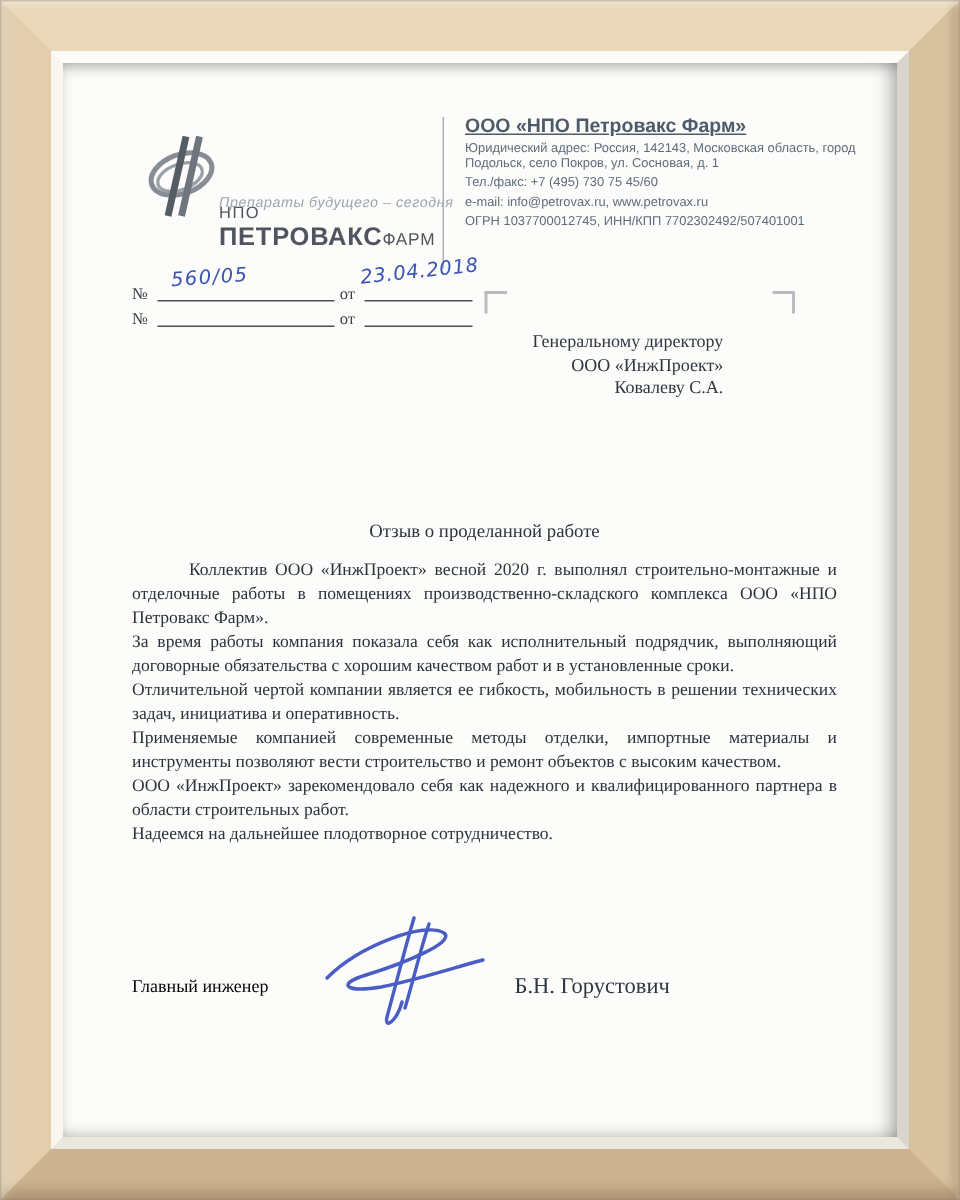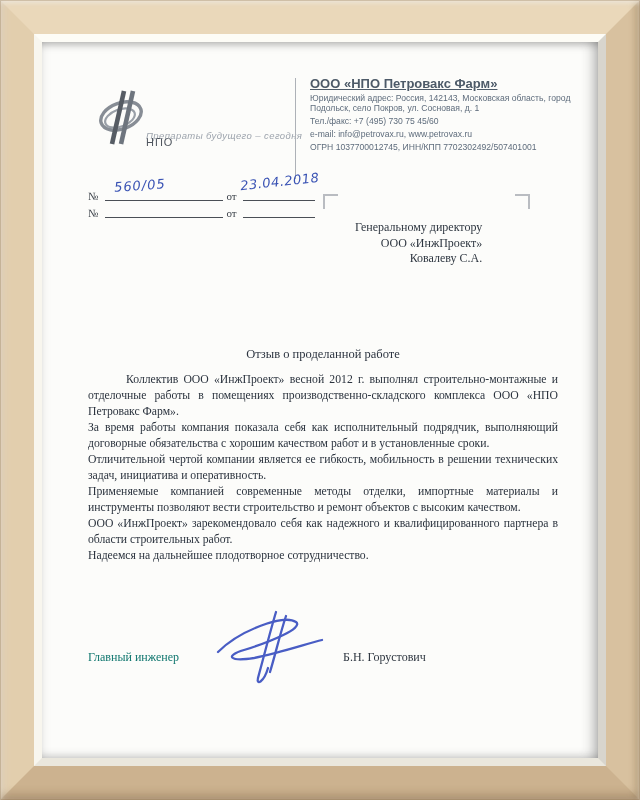--- a/index.html
+++ b/index.html
@@ -56,42 +56,43 @@
   .corner.left{left:281px;border-top:2px solid #b9bcc1;border-left:2px solid #b9bcc1;}
   .corner.right{left:473px;border-top:2px solid #b9bcc1;border-right:2px solid #b9bcc1;}
   .addressee{left:313px;top:178px;font-size:12px;line-height:15.5px;color:#2e3640;text-align:right;}
   
   .title{left:46px;top:305px;width:470px;text-align:center;font-size:12.5px;color:#2c3440;}
   .body-text{left:46px;top:330px;width:470px;font-size:11.7px;line-height:16px;
              text-align:justify;color:#2b333e;}
   .body-text p{margin:0;}
   .body-text p.indent{text-indent:38px;}
   
-  .sig-role{left:46px;top:608px;font-size:12px;color:#0f766e;}
-  .sig-name{left:301px;top:608px;font-size:12px;color:#2e3640;}
+  .sig-role{left:46px;top:608px;font-size:12px;color:#000000;}
+  .sig-name{left:301px;top:608px;font-size:15px;color:#2e3640;}
   .sig-svg{left:168px;top:566px;}
 </style>
 </head>
 <body>
 
 <div class="photo">
   <div class="frame"></div>
   <div class="mat"></div>
 
   <div class="paper">
 
     <svg class="abs" style="left:56px;top:44px" width="46" height="66" viewBox="0 0 46 66">
       <ellipse cx="23" cy="30" rx="21" ry="13" transform="rotate(-20 23 30)" fill="none" stroke="#878d95" stroke-width="3.4"></ellipse>
       <ellipse cx="22" cy="32" rx="15.5" ry="8.5" transform="rotate(-20 22 32)" fill="none" stroke="#9aa0a8" stroke-width="2.2"></ellipse>
       <path d="M14,58 L26,5" stroke="#565c64" stroke-width="4.6" fill="none"></path>
       <path d="M23,58 L35,5" stroke="#6e757e" stroke-width="4.6" fill="none"></path>
     </svg>
 
     <div class="abs logo-text">
       <div class="logo-abbr">НПО</div>
+      <div class="logo-mainrow"><span class="logo-main">ПЕТРОВАКС</span><span class="logo-suffix">ФАРМ</span></div>
     </div>
     <div class="abs tagline">Препараты будущего – сегодня</div>
 
     <div class="abs divider"></div>
 
     <div class="abs company">
       <div class="c-title">ООО «НПО Петровакс Фарм»</div>
       <div class="c-line">Юридический адрес: Россия, 142143, Московская область, город Подольск, село Покров, ул. Сосновая, д. 1</div>
       <div class="c-line">Тел./факс: +7 (495) 730 75 45/60</div>
       <div class="c-line">e-mail: info@petrovax.ru, www.petrovax.ru</div>
@@ -118,21 +119,21 @@
 
     <div class="abs addressee">
       <div>Генеральному директору</div>
       <div>ООО «ИнжПроект»</div>
       <div>Ковалеву С.А.</div>
     </div>
 
     <div class="abs title">Отзыв о проделанной работе</div>
 
     <div class="abs body-text">
-      <p class="indent">Коллектив ООО «ИнжПроект» весной 2012 г. выполнял строительно-монтажные и отделочные работы в помещениях производственно-складского комплекса ООО «НПО Петровакс Фарм».</p>
+      <p class="indent">Коллектив ООО «ИнжПроект» весной 2020 г. выполнял строительно-монтажные и отделочные работы в помещениях производственно-складского комплекса ООО «НПО Петровакс Фарм».</p>
       <p>За время работы компания показала себя как исполнительный подрядчик, выполняющий договорные обязательства с хорошим качеством работ и в установленные сроки.</p>
       <p>Отличительной чертой компании является ее гибкость, мобильность в решении технических задач, инициатива и оперативность.</p>
       <p>Применяемые компанией современные методы отделки, импортные материалы и инструменты позволяют вести строительство и ремонт объектов с высоким качеством.</p>
       <p>ООО «ИнжПроект» зарекомендовало себя как надежного и квалифицированного партнера в области строительных работ.</p>
       <p>Надеемся на дальнейшее плодотворное сотрудничество.</p>
     </div>
 
     <div class="abs sig-role">Главный инженер</div>
     <svg class="abs sig-svg" width="120" height="80" viewBox="0 0 120 80">
       <g fill="none" stroke="#3a50c0" stroke-width="2.3" stroke-linecap="round" opacity="0.92">

